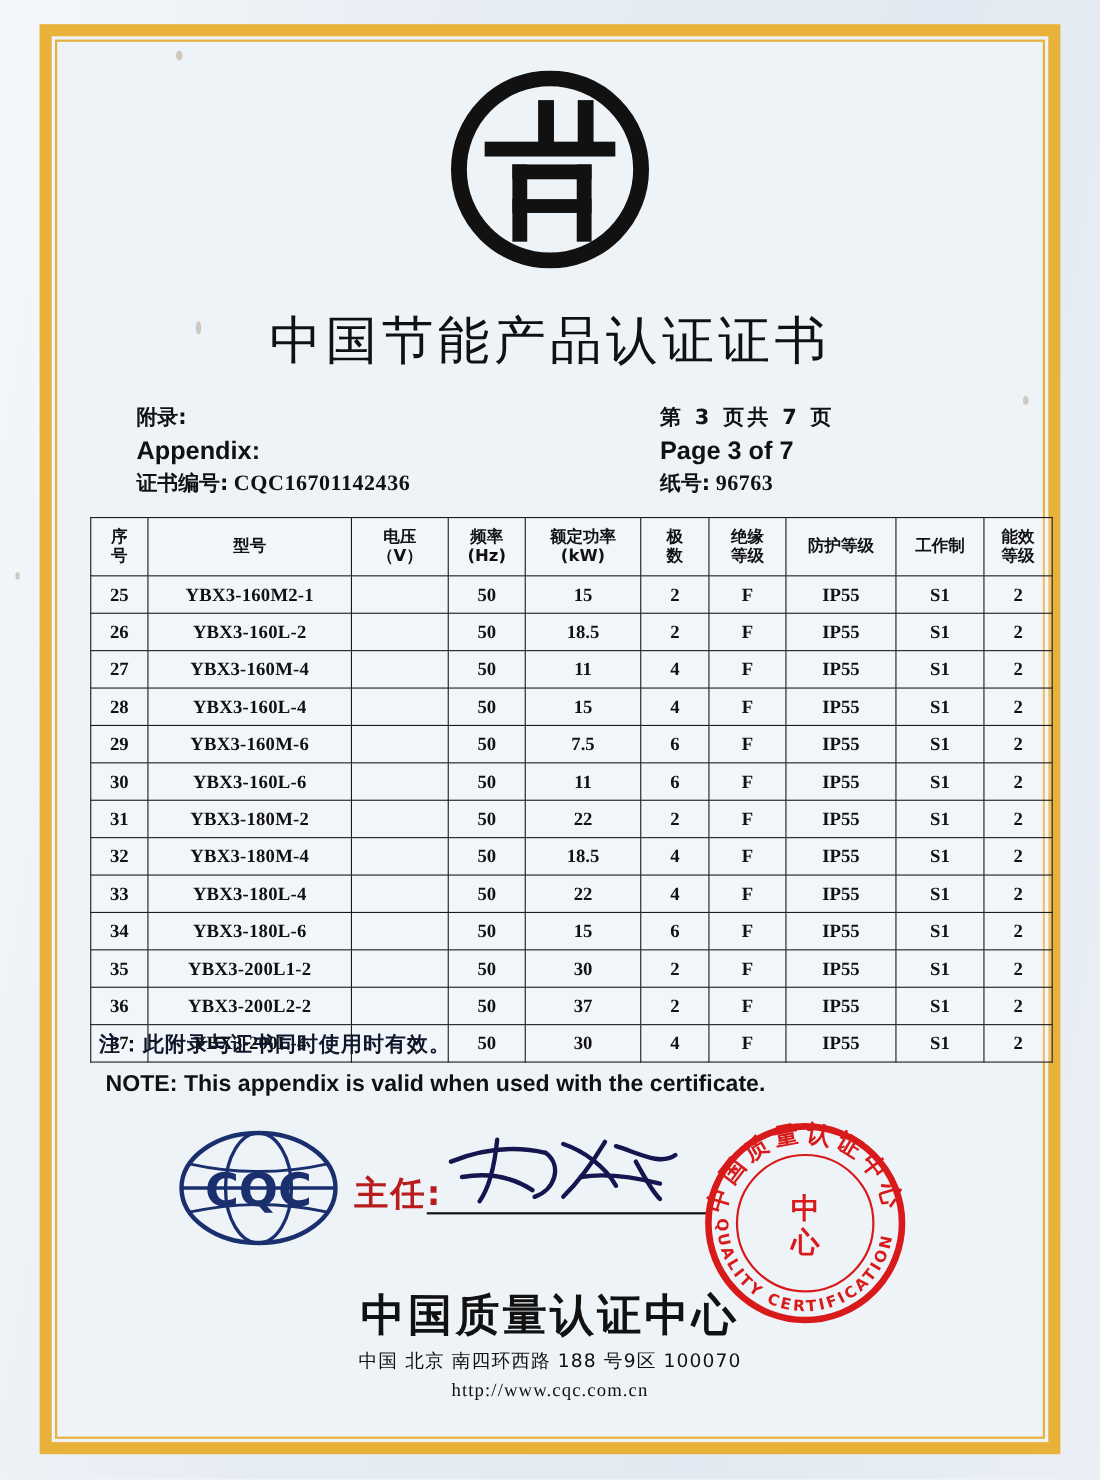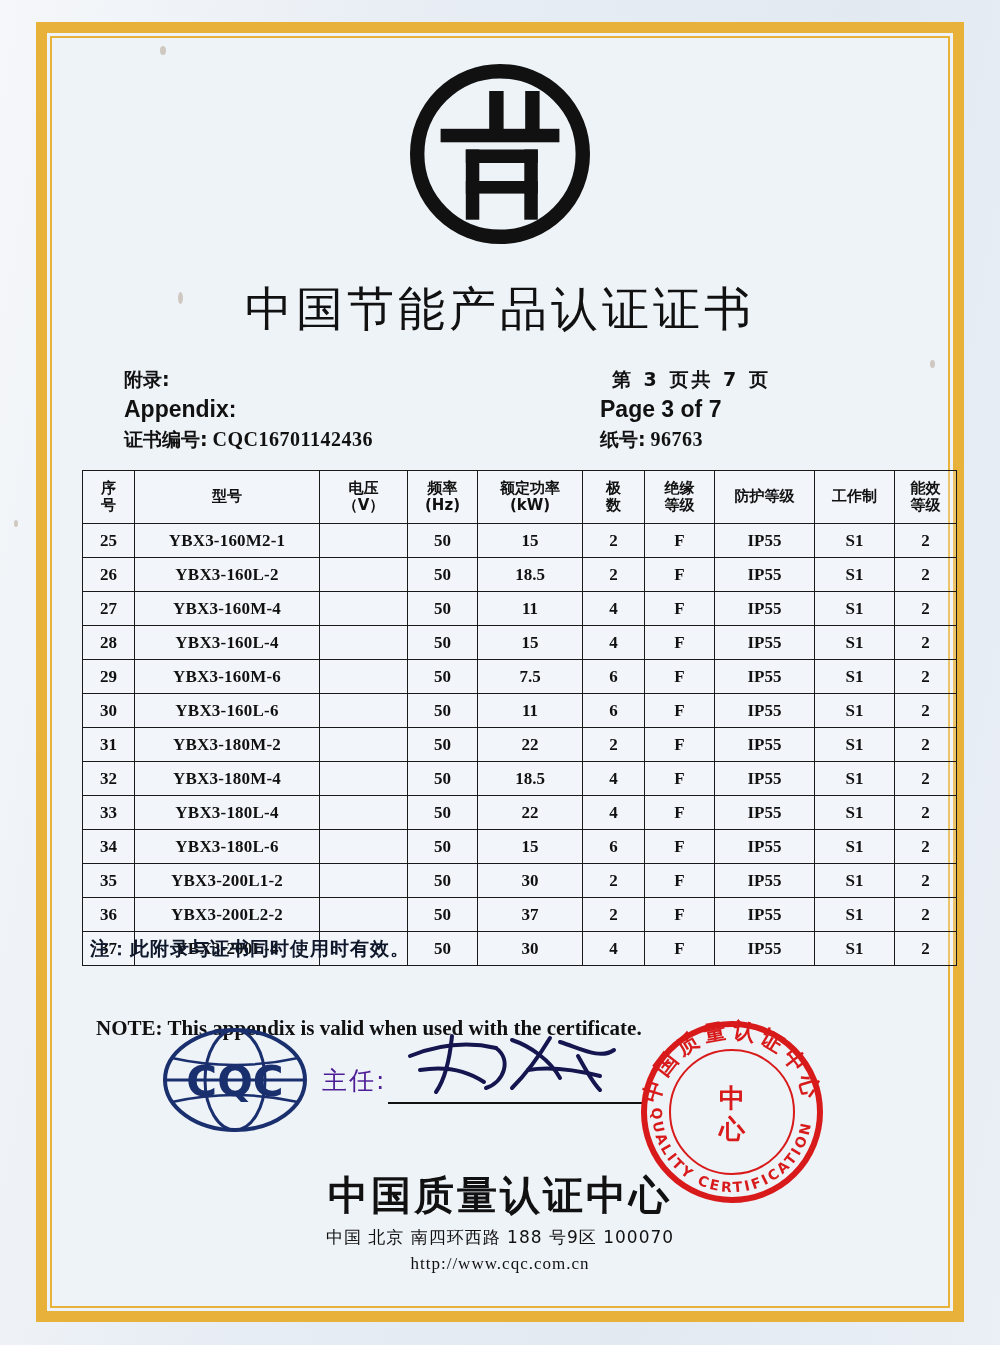--- a/index.html
+++ b/index.html
@@ -122,21 +122,20 @@
     font-size: 23px;
   }
   .val {
     font-family: "Liberation Serif", serif;
     font-weight: bold;
     font-size: 20px;
     letter-spacing: 0.5px;
   }
   .spaced {
     letter-spacing: 3px;
-    margin-left: 12px;
   }
 
   
   .table-wrap {
     position: absolute;
     left: 22px;
     top: 424px;
     width: 838px;
   }
   table.spec {
@@ -177,22 +176,22 @@
     top: 890px;
     font-family: "DejaVu Sans", sans-serif;
     font-weight: bold;
     font-size: 19px;
     color: #0f172a;
     letter-spacing: 1px;
   }
   .note-en {
     position: absolute;
     left: 36px;
-    top: 970px;
-    font-family: Liberation Serif, serif;
+    top: 928px;
+    font-family: Liberation Sans, sans-serif;
     font-weight: bold;
     font-size: 21px;
     color: #111;
   }
   .note-en b { font-weight: bold; }
 
   
   .sig-area {
     position: absolute;
     left: 0;
@@ -205,23 +204,23 @@
     left: 100px;
     top: 10px;
     width: 150px;
     height: 108px;
   }
   .sig-label {
     position: absolute;
     left: 262px;
     top: 48px;
     font-family: "DejaVu Sans", sans-serif;
-    font-weight: normal;
-    font-size: 25px;
-    color: #4c1d95;
+    font-weight: bold;
+    font-size: 31px;
+    color: #b91c1c;
     letter-spacing: 2px;
   }
   .sig-line {
     position: absolute;
     left: 328px;
     top: 86px;
     width: 258px;
     border-bottom: 2px solid #111;
   }
   .sig-ink {

